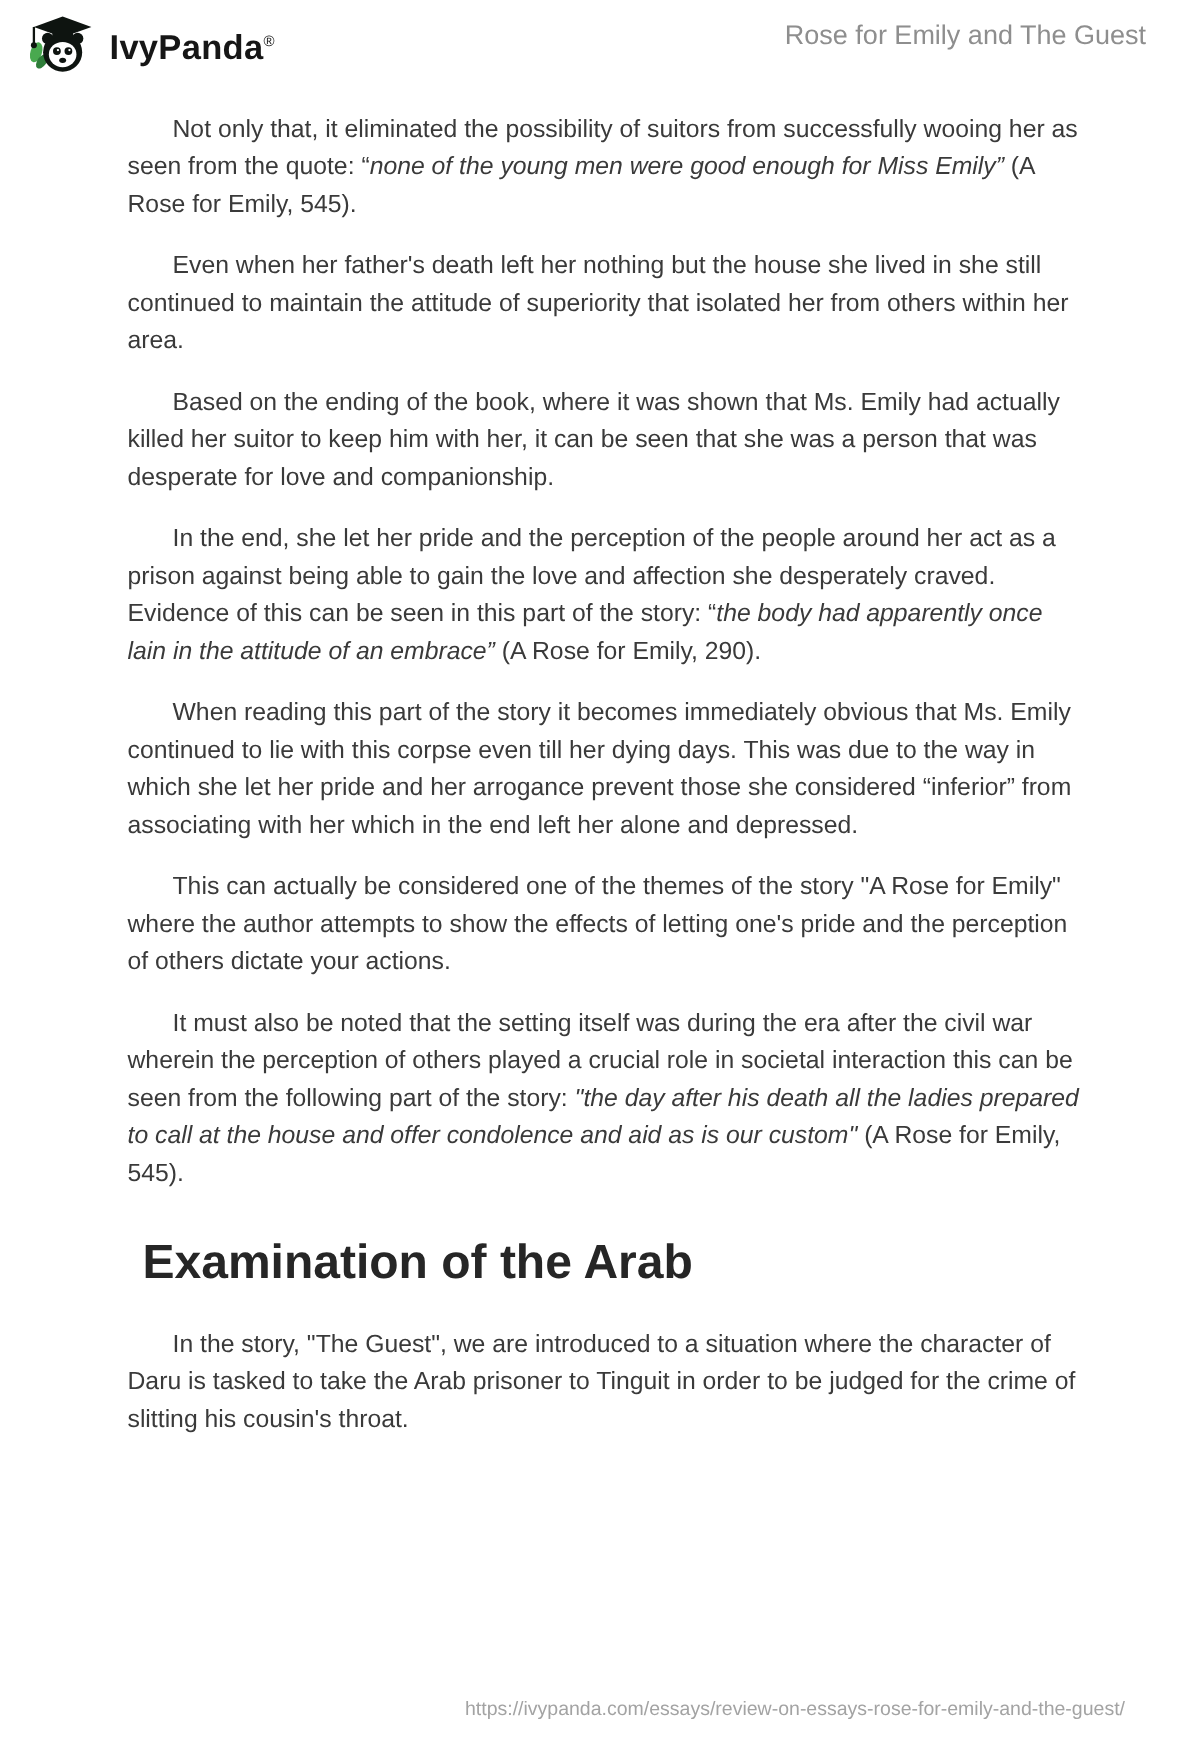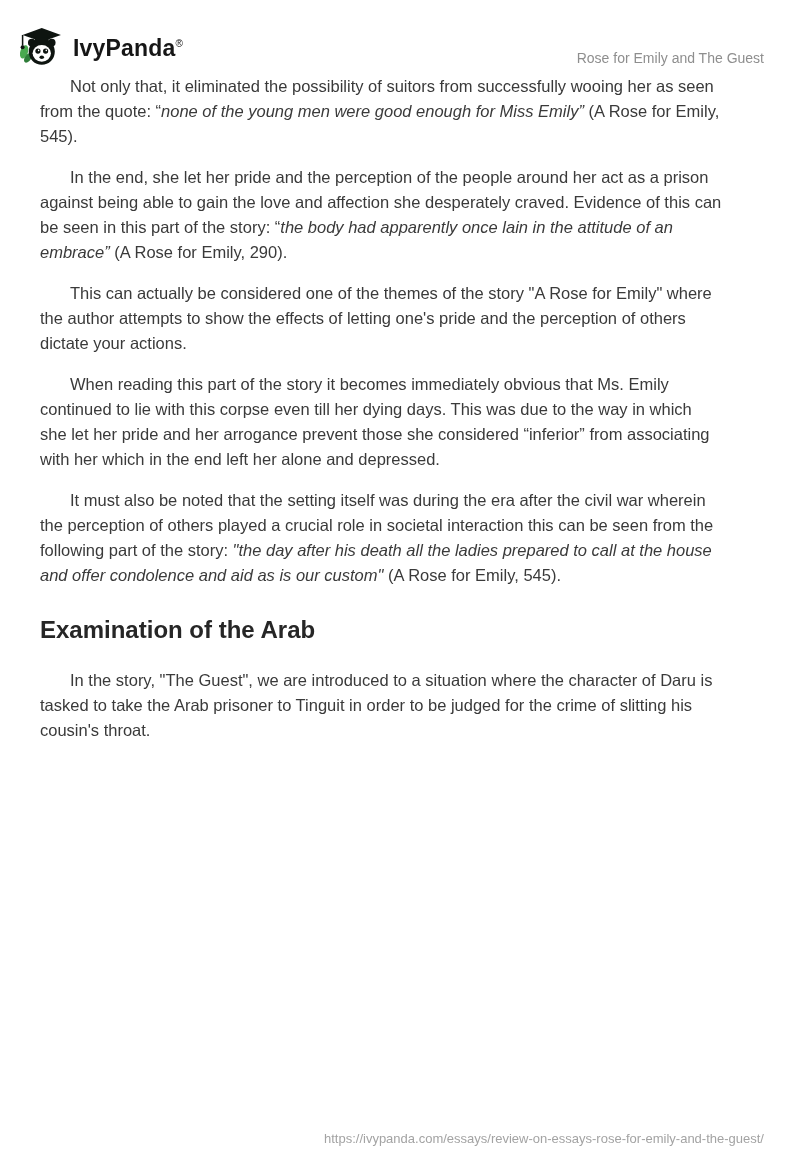--- a/index.html
+++ b/index.html
@@ -11,60 +11,60 @@
     font-family: "Liberation Sans", sans-serif;
     position: relative;
     overflow: hidden;
   }
 
   
   .page-header {
     display: flex;
     align-items: flex-start;
     justify-content: space-between;
-    padding: 25px 36px 0 18px;
+    padding: 8px 36px 0 18px;
     height: 60px;
   }
   .brand { display: flex; align-items: center; gap: 9px; }
   .logo { display: inline-flex; width: 46px; height: 46px; }
   .brand-name {
     font-size: 23px;
     font-weight: 700;
     color: var(--brand-text, #161616);
     letter-spacing: 0.2px;
   }
   .reg-mark { font-size: 10px; font-weight: 400; vertical-align: super; }
   .doc-title {
-    font-size: 14px;
+    font-size: 18px;
     color: var(--muted-text, #8e8e8e);
-    margin-top: 25px;
+    margin-top: 5px;
   }
 
   
-  .essay { padding: 14px 78px 0 40px; }
+  .essay { padding: 14px 78px 0 85px; }
   .essay p {
     font-size: 16.5px;
     line-height: 25px;
     color: var(--body-text, #3a3a3a);
     margin: 0 0 16px 0;
     text-indent: 30px;
   }
   .essay h2 {
-    font-size: 24px;
+    font-size: 32px;
     font-weight: 700;
     color: var(--heading-text, #262626);
-    margin: 28px 0 24px 0;
+    margin: 28px 0 24px 10px;
     text-indent: 0;
   }
   .italic { font-style: italic; }
 
   
   .page-footer {
     position: absolute;
-    right: 36px;
+    right: 50px;
     bottom: 14px;
     font-size: 13px;
     color: var(--footer-text, #a3a3a3);
   }
 </style>
 </head>
 <body>
 
 <header class="page-header">
   <div class="brand">
@@ -96,23 +96,25 @@
       </svg>
     </span>
     <span class="brand-name"><span>IvyPanda</span><sup class="reg-mark">®</sup></span>
   </div>
   <div class="doc-title">Rose for Emily and The Guest</div>
 </header>
 
 <main class="essay">
 
 <p><span>Not only that, it eliminated the possibility of suitors from successfully wooing her as seen from the quote: “</span><span class="italic">none of the young men were good enough for Miss Emily”</span><span> (A Rose for Emily, 545).</span></p>
+    <p><span>Even when her father's death left her nothing but the house she lived in she still continued to maintain the attitude of superiority that isolated her from others within her area.</span></p>
+    <p><span>Based on the ending of the book, where it was shown that Ms. Emily had actually killed her suitor to keep him with her, it can be seen that she was a person that was desperate for love and companionship.</span></p>
     <p><span>In the end, she let her pride and the perception of the people around her act as a prison against being able to gain the love and affection she desperately craved. Evidence of this can be seen in this part of the story: “</span><span class="italic">the body had apparently once lain in the attitude of an embrace”</span><span> (A Rose for Emily, 290).</span></p>
+    <p><span>When reading this part of the story it becomes immediately obvious that Ms. Emily continued to lie with this corpse even till her dying days. This was due to the way in which she let her pride and her arrogance prevent those she considered “inferior” from associating with her which in the end left her alone and depressed.</span></p>
     <p><span>This can actually be considered one of the themes of the story "A Rose for Emily" where the author attempts to show the effects of letting one's pride and the perception of others dictate your actions.</span></p>
-    <p><span>When reading this part of the story it becomes immediately obvious that Ms. Emily continued to lie with this corpse even till her dying days. This was due to the way in which she let her pride and her arrogance prevent those she considered “inferior” from associating with her which in the end left her alone and depressed.</span></p>
     <p><span>It must also be noted that the setting itself was during the era after the civil war wherein the perception of others played a crucial role in societal interaction this can be seen from the following part of the story: </span><span class="italic">"the day after his death all the ladies prepared to call at the house and offer condolence and aid as is our custom"</span><span> (A Rose for Emily, 545).</span></p>
     <h2>Examination of the Arab</h2>
     <p><span>In the story, "The Guest", we are introduced to a situation where the character of Daru is tasked to take the Arab prisoner to Tinguit in order to be judged for the crime of slitting his cousin's throat.</span></p>
   </main>
 
 <footer class="page-footer">
   <span>https://ivypanda.com/essays/review-on-essays-rose-for-emily-and-the-guest/</span>
 </footer>
 
 </body></html>

